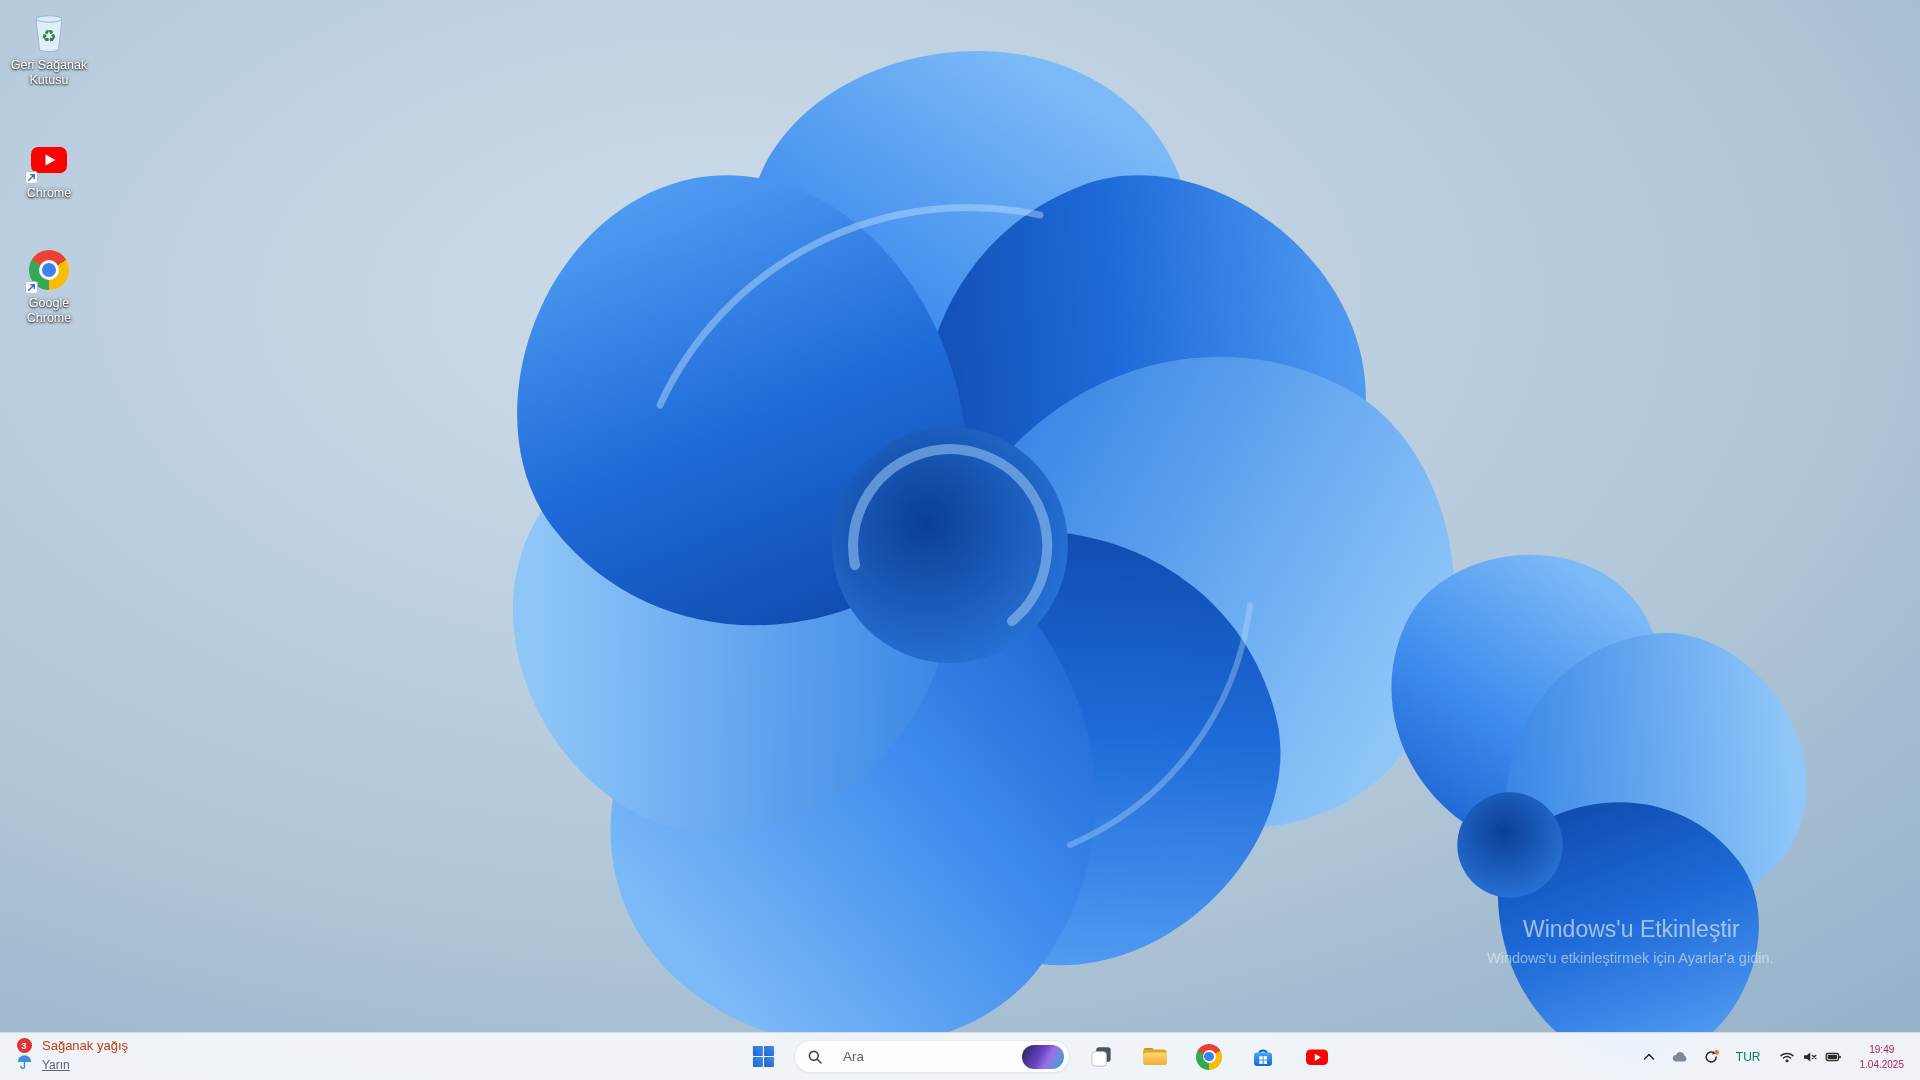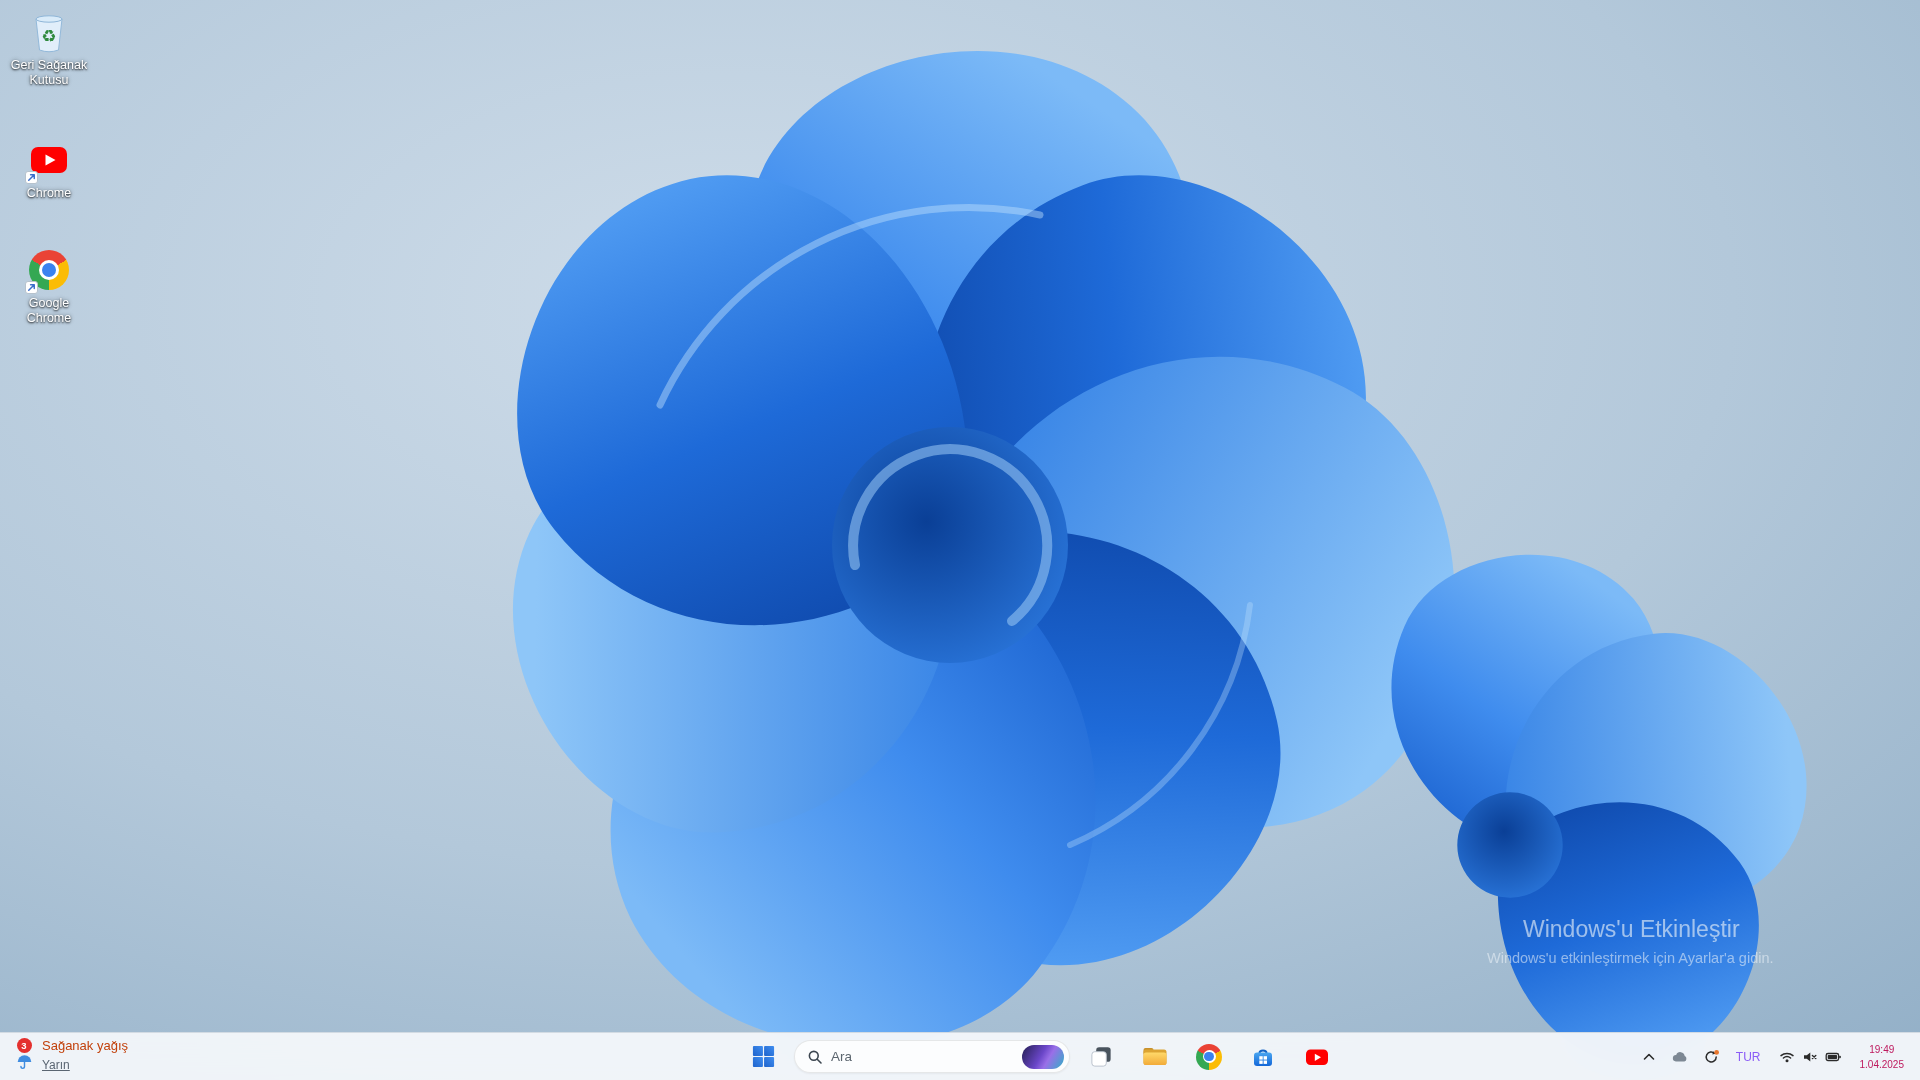--- a/index.html
+++ b/index.html
@@ -44,31 +44,31 @@
   .w-title { font-size:13px; color:#c2410c; }
   .w-sub   { font-size:12px; color:#5a6572;text-decoration:underline; }
 
   .tb-center { position:absolute; top:0; bottom:0; left:50%; transform:translateX(calc(-50% + 80px));
                display:flex; align-items:center; gap:8px; }
   .tb-btn { width:46px; height:40px; border-radius:6px; display:flex; align-items:center; justify-content:center;
             cursor:pointer; background:transparent; border:none; }
 
   .search-box { height:33px; width:276px; border-radius:17px; background:rgba(255,255,255,.8);
                 border:1px solid rgba(0,0,0,.09); box-shadow:0 1px 2px rgba(0,0,0,.05);
-                display:flex; align-items:center; gap:8px; padding:0 5px 0 12px; cursor:text; }
+                display:flex; align-items:center; gap:20px; padding:0 5px 0 12px; cursor:text; }
   .search-box input { flex:1; border:none; outline:none; background:transparent; font-size:13.5px; color:#333;
                       font-family:"Liberation Sans","DejaVu Sans",sans-serif; min-width:0; }
   .search-box input::placeholder { color:#5c666f; opacity:1; }
   .search-highlight { width:42px; height:24px; border-radius:12px; flex:none;
                       background:linear-gradient(120deg,#241f52 0%,#6a46c8 45%,#9a6fe8 62%,#2fb0c6 100%); }
 
   .tb-right { position:absolute; right:0; top:0; bottom:0; display:flex; align-items:center; gap:2px; padding-right:10px; }
   .tray-btn { height:40px; border-radius:6px; display:flex; align-items:center; justify-content:center;
               padding:0 6px; cursor:pointer; }
-  .tray-lang { font-size:12px; color:#8b5cf6; padding:0 8px; }
+  .tray-lang { font-size:12px; color:#0f766e; padding:0 8px; }
   .tray-cluster { display:flex; align-items:center; gap:7px; padding:0 8px; }
   .clock { text-align:center; font-size:10px; line-height:15px; color:#be185d; padding:0 6px 0 8px; cursor:pointer; }
 </style>
 </head>
 <body>
 
 <svg class="wallpaper" viewBox="0 0 1920 1080" preserveAspectRatio="none">
   <defs>
     <radialGradient id="bgG" cx="38%" cy="28%" r="95%">
       <stop offset="0%" stop-color="#cedce9"></stop>

